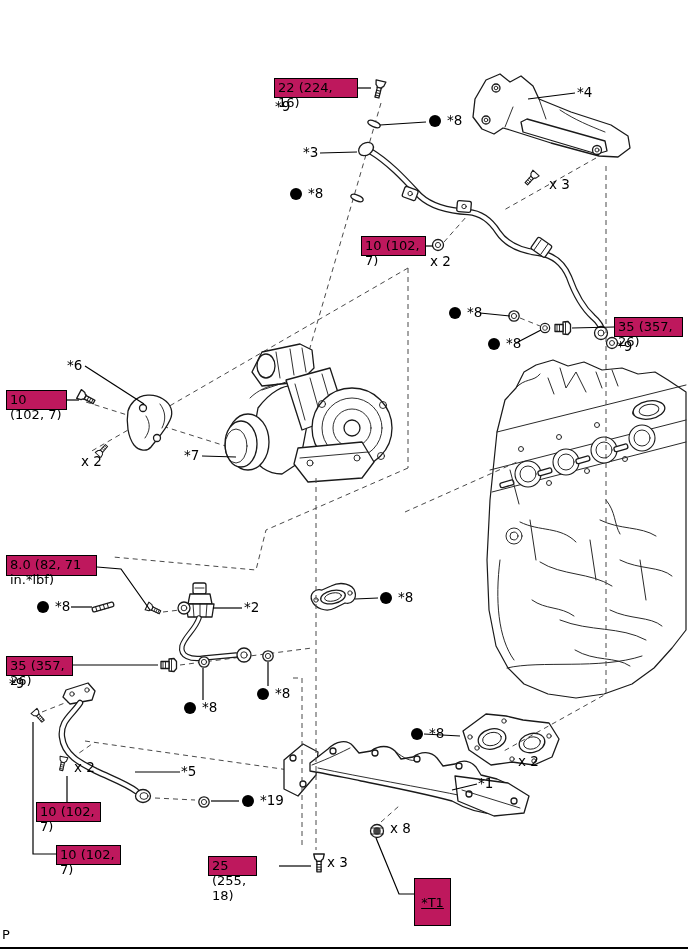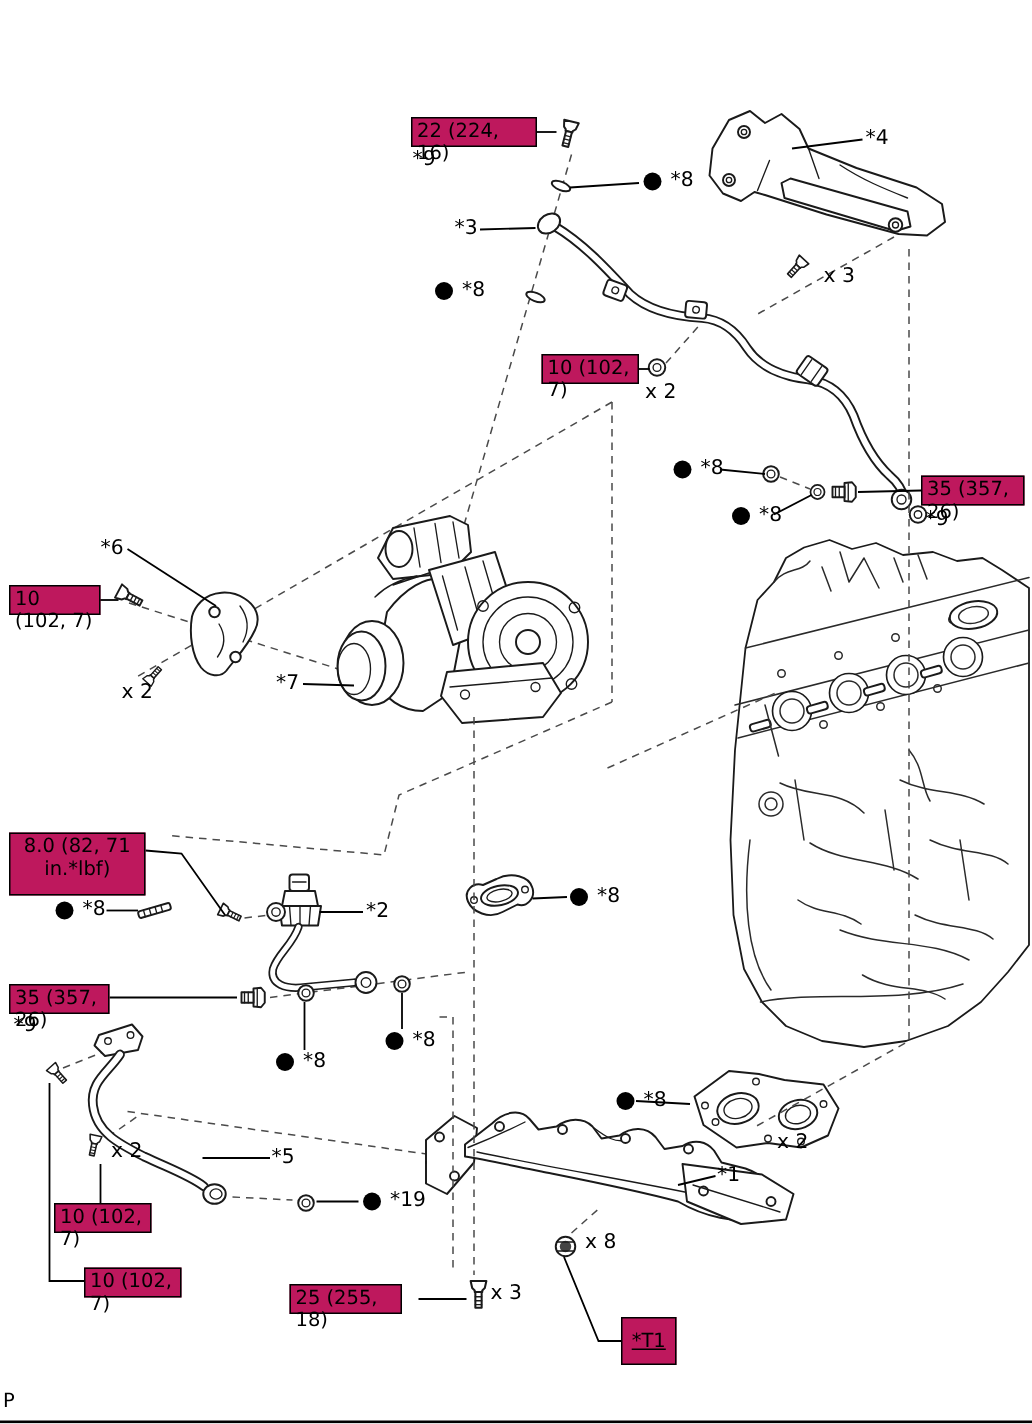--- a/index.html
+++ b/index.html
@@ -310,26 +310,26 @@
     <path d="M376,838 L399,894 L414,894"></path>
     <path d="M279,866 L311,866"></path>
   </g>
 </svg>
 
 <div id="boxes-layer">
       <div class="tbox" style="left: 274px; top: 78px; width: 84px; height: 20px;">22 (224, 16)</div>
       <div class="tbox" style="left: 361px; top: 236px; width: 65px; height: 20px;">10 (102, 7)</div>
       <div class="tbox" style="left: 614px; top: 317px; width: 69px; height: 20px;">35 (357, 26)</div>
       <div class="tbox" style="left: 6px; top: 390px; width: 61px; height: 20px;">10 (102, 7)</div>
-      <div class="tbox" style="left: 6px; top: 555px; width: 91px; height: 42px; text-align: center;">8.0 (82, 71 in.*lbf)</div>
+      <div class="tbox" style="left: 6px; top: 555px; width: 91px; height: 21px;">8.0 (82, 71 in.*lbf)</div>
       <div class="tbox" style="left: 6px; top: 656px; width: 67px; height: 20px;">35 (357, 26)</div>
       <div class="tbox" style="left: 36px; top: 802px; width: 65px; height: 20px;">10 (102, 7)</div>
       <div class="tbox" style="left: 56px; top: 845px; width: 65px; height: 20px;">10 (102, 7)</div>
-      <div class="tbox" style="left: 193px; top: 856px; width: 75px; height: 20px;">25 (255, 18)</div>
-      <div class="tbox center" style="left: 414px; top: 878px; width: 37px; height: 32px; text-decoration: underline;">*T1</div>
+      <div class="tbox" style="left: 208px; top: 856px; width: 49px; height: 20px;">25 (255, 18)</div>
+      <div class="tbox center" style="left: 414px; top: 878px; width: 37px; height: 48px; text-decoration: underline;">*T1</div>
     </div>
 <div id="labels-layer">
       <div class="lbl" style="left: 275px; top: 99px;">
         <span>*9</span>
       </div>
       <div class="lbl" style="left: 429px; top: 113px;">
         <span class="dot"></span>
         <span>*8</span>
       </div>
       <div class="lbl" style="left: 303px; top: 145px;">

